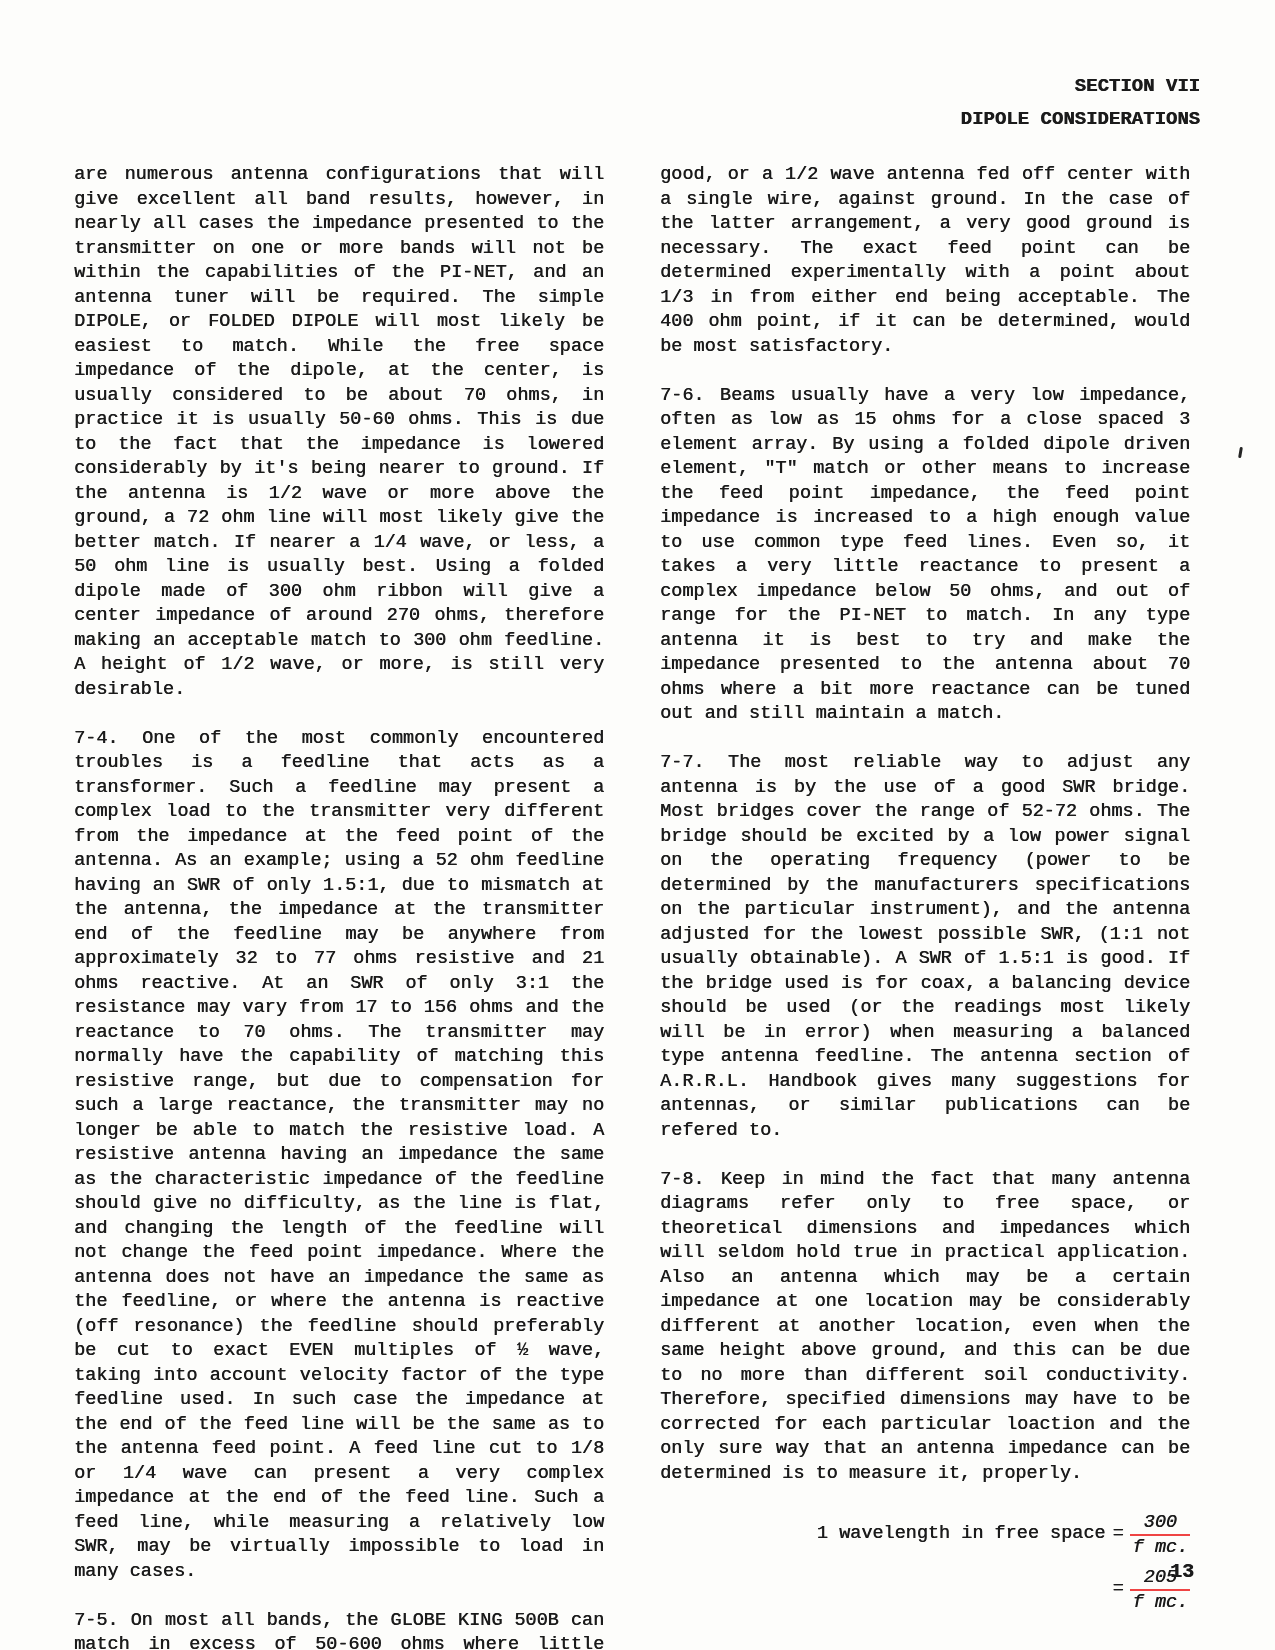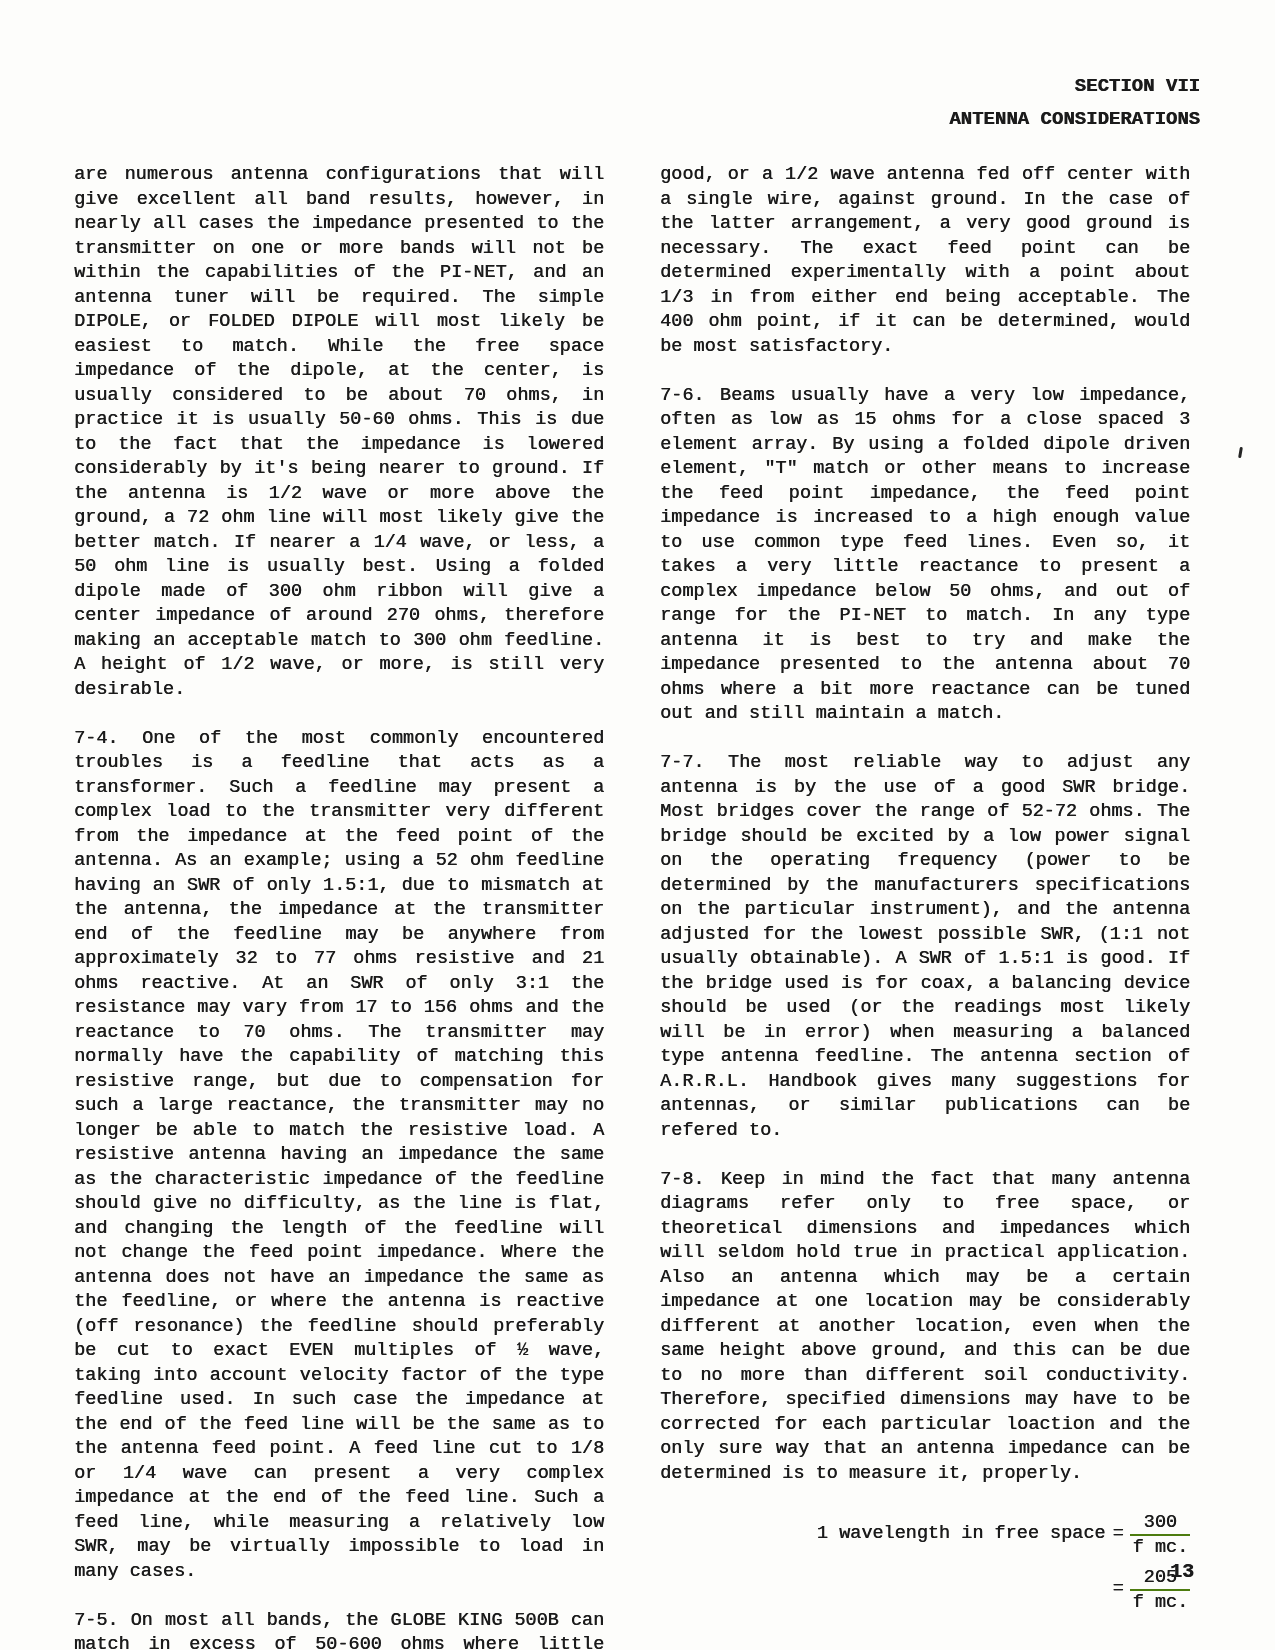--- a/index.html
+++ b/index.html
@@ -56,23 +56,24 @@
   }
   .f-eq {
     margin: 0 7px;
   }
   .fraction {
     display: inline-flex;
     flex-direction: column;
     align-items: center;
     text-align: center;
     line-height: 23px;
+    font-style: italic;
   }
   .fraction .den {
-    border-top: 2px solid #4d7c0f;
+    border-top: 2px solid #ef4444;
     padding: 0 2px;
   }
   .fraction .num {
     padding: 0 2px;
   }
   .page-number {
     position: absolute;
     left: 1170px;
     top: 1560px;
     font-size: 20px;
@@ -89,21 +90,21 @@
     transform: rotate(10deg);
   }
 </style>
 </head>
 <body>
 
 <div class="page">
 
   <header class="page-header ink">
     <div>SECTION VII</div>
-    <div>ANTENNA CONSIDERATIONS</div>
+    <div>DIPOLE CONSIDERATIONS</div>
   </header>
 
   <div class="col col-left ink">
     <p>are numerous antenna configurations that will give excellent all band results, however, in nearly all cases the impedance presented to the transmitter on one or more bands will not be within the capabilities of the PI-NET, and an antenna tuner will be required. The simple DIPOLE, or FOLDED DIPOLE will most likely be easiest to match. While the free space impedance of the dipole, at the center, is usually considered to be about 70 ohms, in practice it is usually 50-60 ohms. This is due to the fact that the impedance is lowered considerably by it's being nearer to ground. If the antenna is 1/2 wave or more above the ground, a 72 ohm line will most likely give the better match. If nearer a 1/4 wave, or less, a 50 ohm line is usually best. Using a folded dipole made of 300 ohm ribbon will give a center impedance of around 270 ohms, therefore making an acceptable match to 300 ohm feedline. A height of 1/2 wave, or more, is still very desirable.</p>
     <p>7-4. One of the most commonly encountered troubles is a feedline that acts as a transformer. Such a feedline may present a complex load to the transmitter very different from the impedance at the feed point of the antenna. As an example; using a 52 ohm feedline having an SWR of only 1.5:1, due to mismatch at the antenna, the impedance at the transmitter end of the feedline may be anywhere from approximately 32 to 77 ohms resistive and 21 ohms reactive. At an SWR of only 3:1 the resistance may vary from 17 to 156 ohms and the reactance to 70 ohms. The transmitter may normally have the capability of matching this resistive range, but due to compensation for such a large reactance, the transmitter may no longer be able to match the resistive load. A resistive antenna having an impedance the same as the characteristic impedance of the feedline should give no difficulty, as the line is flat, and changing the length of the feedline will not change the feed point impedance. Where the antenna does not have an impedance the same as the feedline, or where the antenna is reactive (off resonance) the feedline should preferably be cut to exact EVEN multiples of ½ wave, taking into account velocity factor of the type feedline used. In such case the impedance at the end of the feed line will be the same as to the antenna feed point. A feed line cut to 1/8 or 1/4 wave can present a very complex impedance at the end of the feed line. Such a feed line, while measuring a relatively low SWR, may be virtually impossible to load in many cases.</p>
     <p>7-5. On most all bands, the GLOBE KING 500B can match in excess of 50-600 ohms where little reactance is present. On 160 meters the minimum impedance that may be matched is 300 ohms. On this band a 300 ohm folded dipole is</p>
   </div>
 
   <div class="col col-right ink">
     <p>good, or a 1/2 wave antenna fed off center with a single wire, against ground. In the case of the latter arrangement, a very good ground is necessary. The exact feed point can be determined experimentally with a point about 1/3 in from either end being acceptable. The 400 ohm point, if it can be determined, would be most satisfactory.</p>

